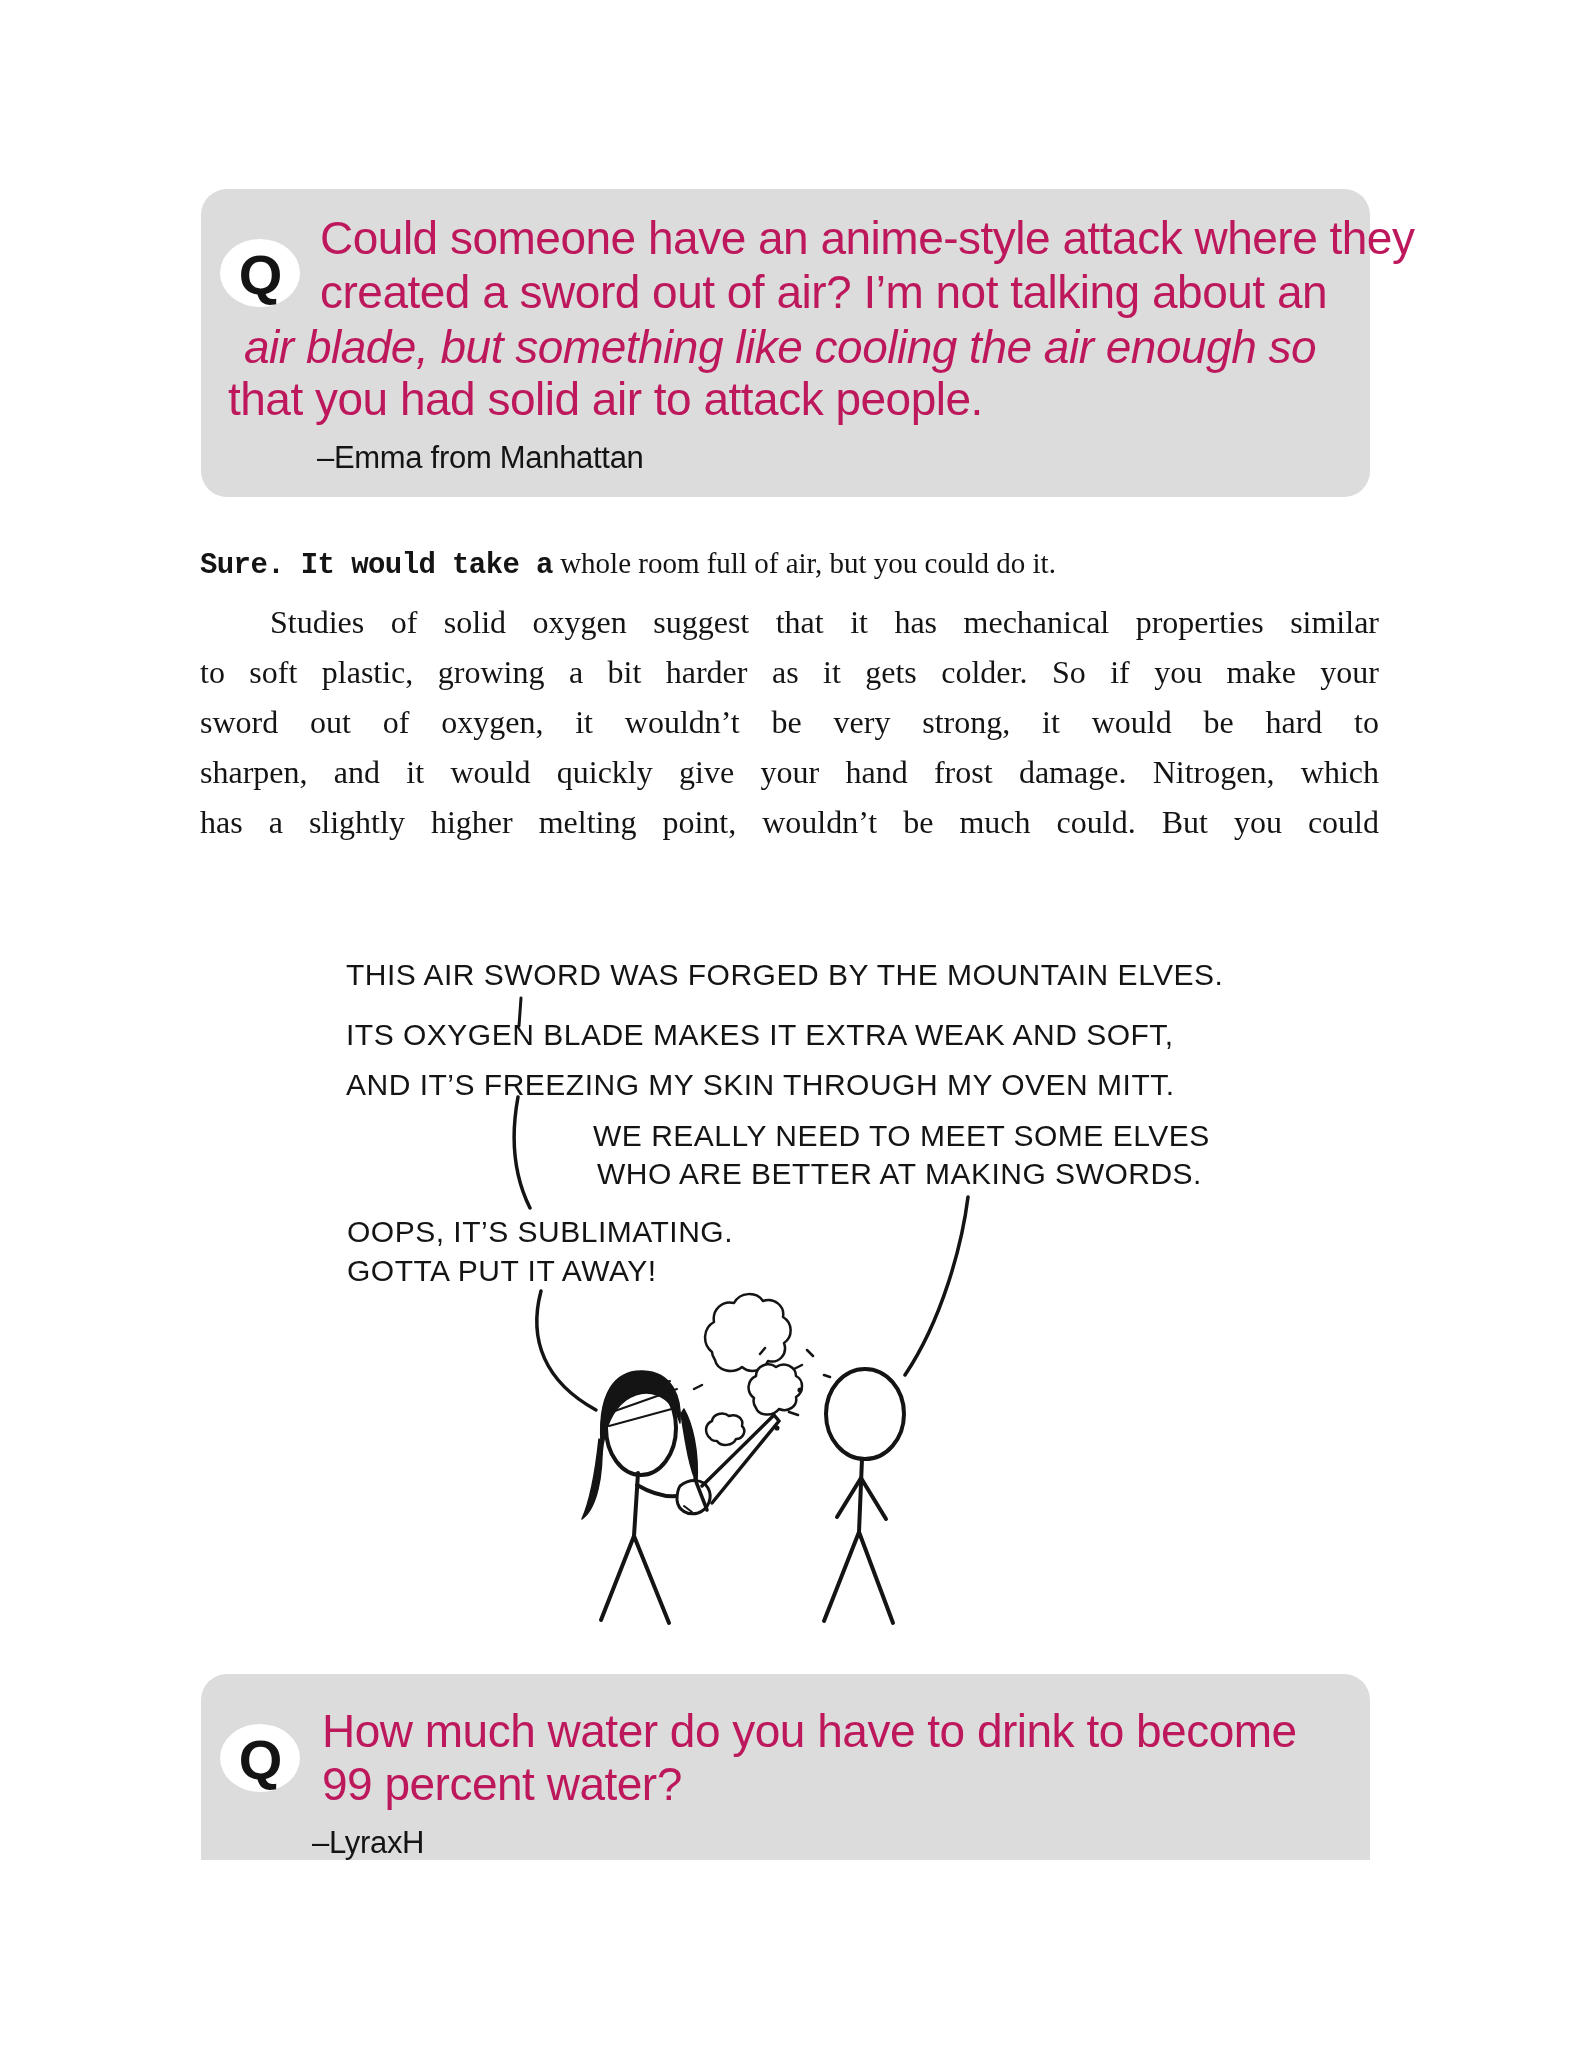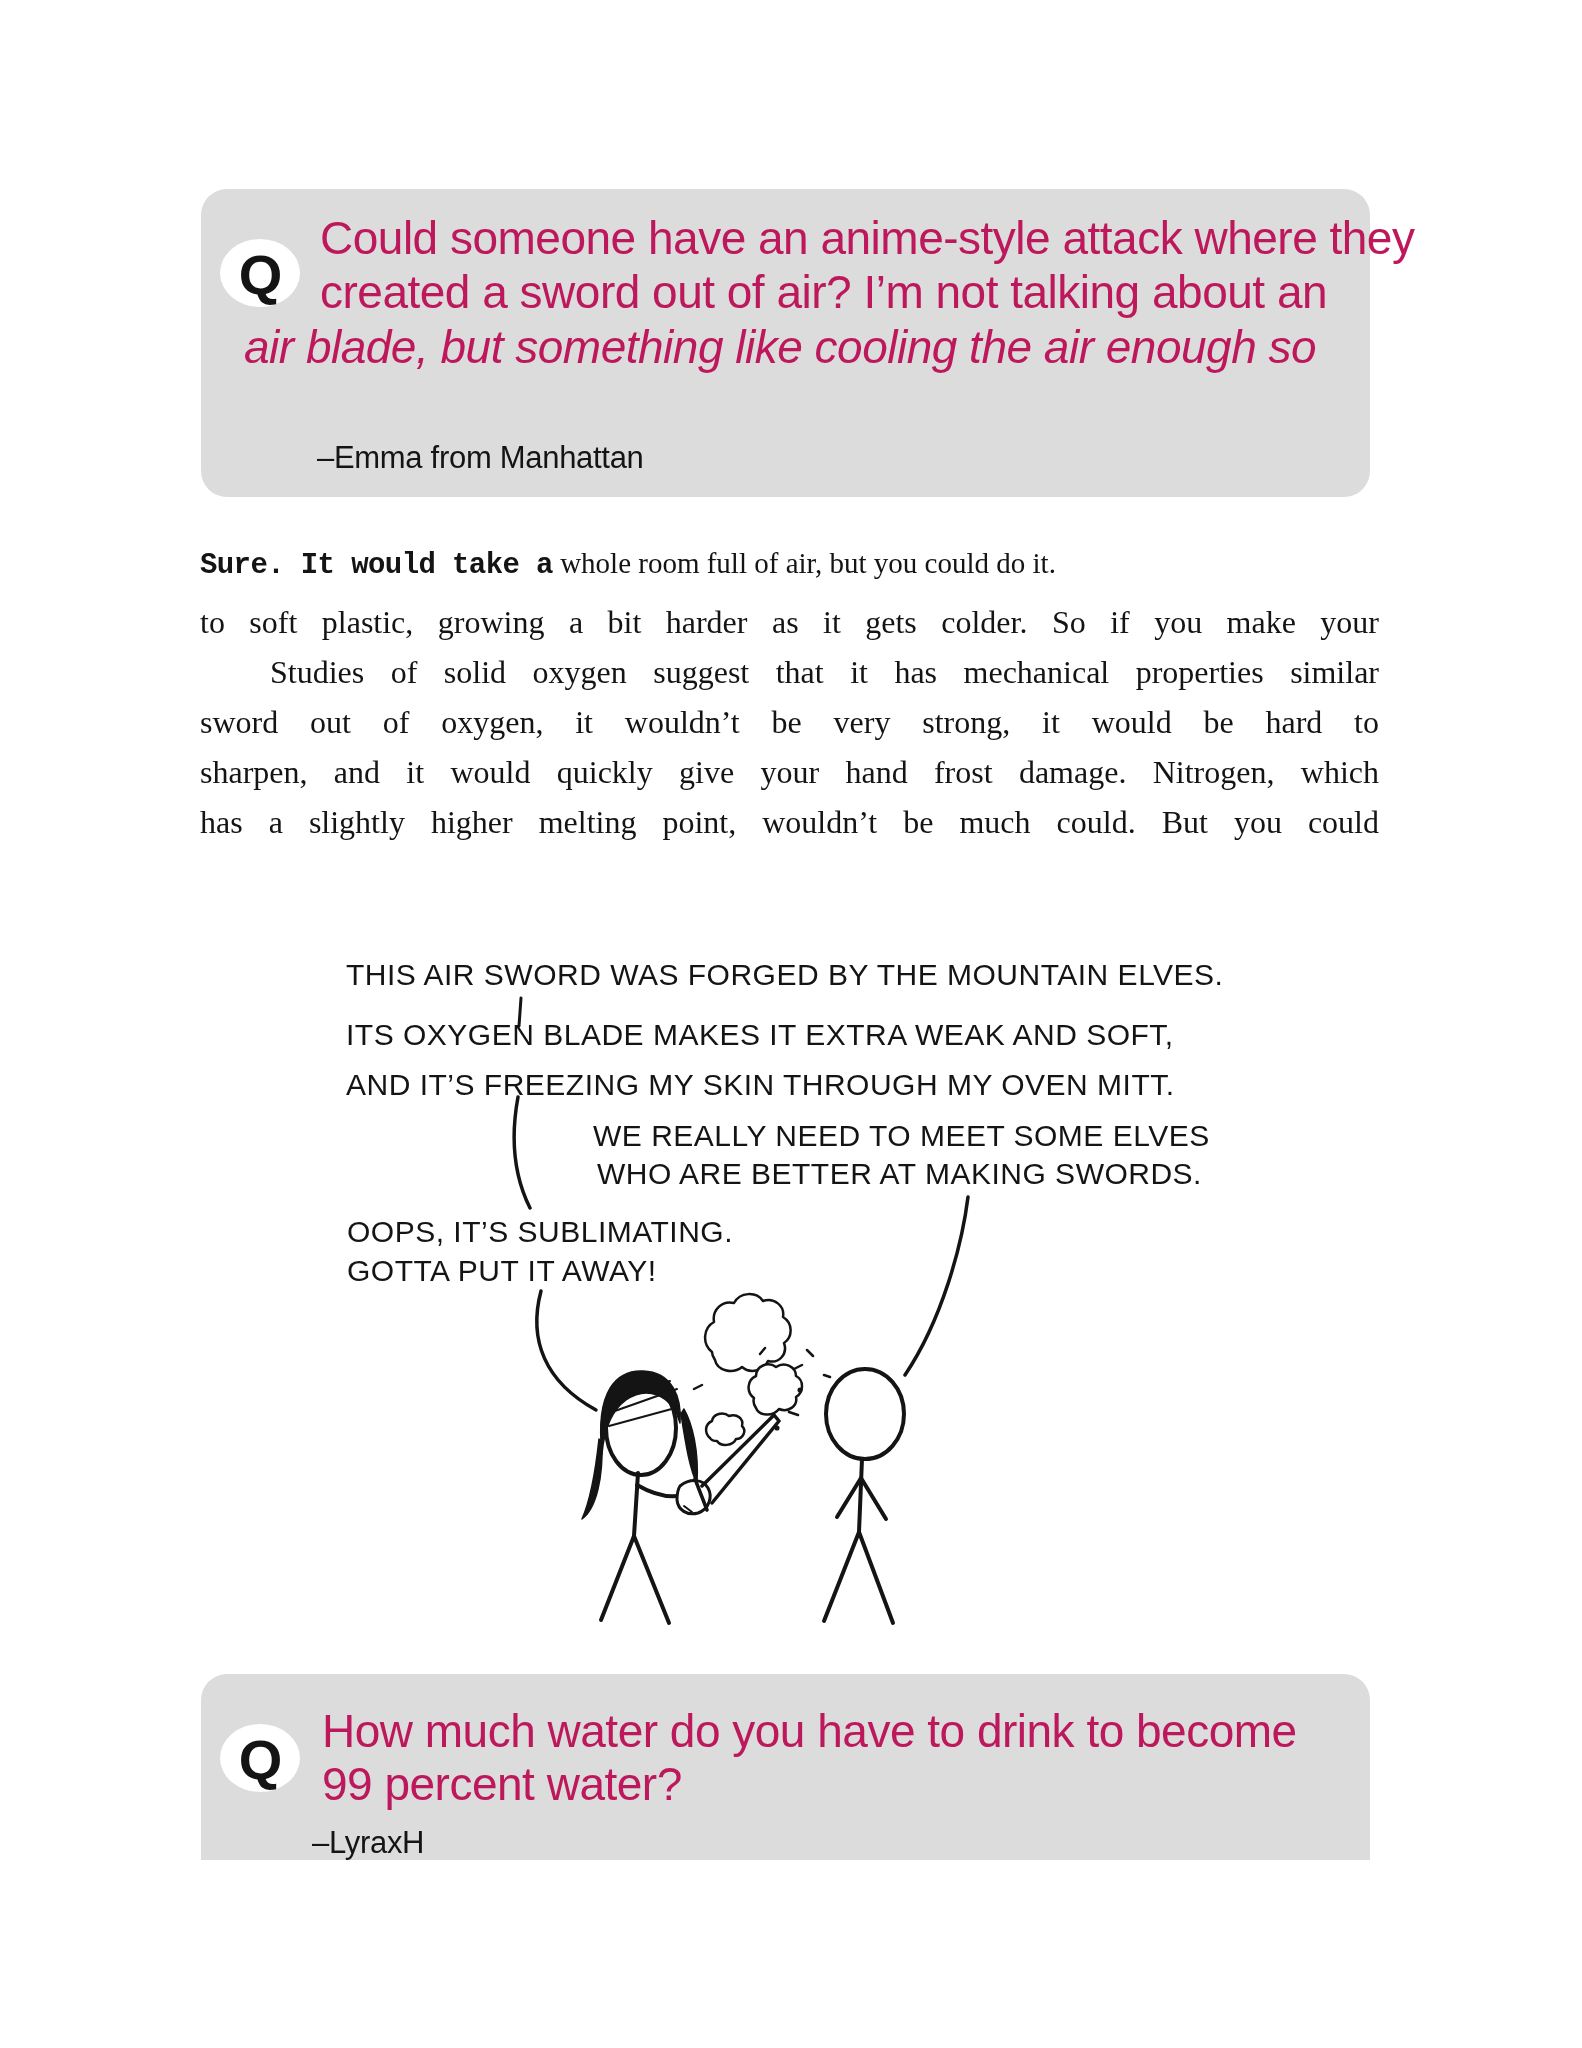--- a/index.html
+++ b/index.html
@@ -44,28 +44,29 @@
 <div class="page">
 
   <div class="qbox qbox1">
     <div class="qbadge" style="left:19px;top:50px;">
       <span class="qletter">Q</span>
     </div>
   </div>
   <div class="qline" style="left:320px;top:212px;">Could someone have an anime-style attack where they</div>
   <div class="qline" style="left:320px;top:266px;">created a sword out of air? I’m not talking about an</div>
   <div class="qline" style="left:244px;top:321px;font-style:italic;">air blade, but something like cooling the air enough so</div>
+  <div class="qline" style="left:228px;top:373px;">that you had solid air to attack people.</div>
   <div class="qattr" style="left:317px;top:442px;">–Emma from Manhattan</div>
 
   <div class="answer-lead">
     <span class="lead-bold">Sure. It would take a</span><span class="lead-rest"> whole room full of air, but you could do it.</span>
   </div>
   <div class="answer-para">
+    <div class="pline first">Studies of solid oxygen suggest that it has mechanical properties similar</div>
     <div class="pline">to soft plastic, growing a bit harder as it gets colder. So if you make your</div>
-    <div class="pline first">Studies of solid oxygen suggest that it has mechanical properties similar</div>
     <div class="pline">sword out of oxygen, it wouldn’t be very strong, it would be hard to</div>
     <div class="pline">sharpen, and it would quickly give your hand frost damage. Nitrogen, which</div>
     <div class="pline">has a slightly higher melting point, wouldn’t be much could. But you could</div>
   </div>
 
   <svg class="comic" viewBox="0 0 1010 710">
 
     <text x="106" y="65">THIS AIR SWORD WAS FORGED BY THE MOUNTAIN ELVES.</text>
     <line class="stroke w3" x1="281" y1="78" x2="279" y2="106"></line>
     <text x="106" y="125">ITS OXYGEN BLADE MAKES IT EXTRA WEAK AND SOFT,</text>

